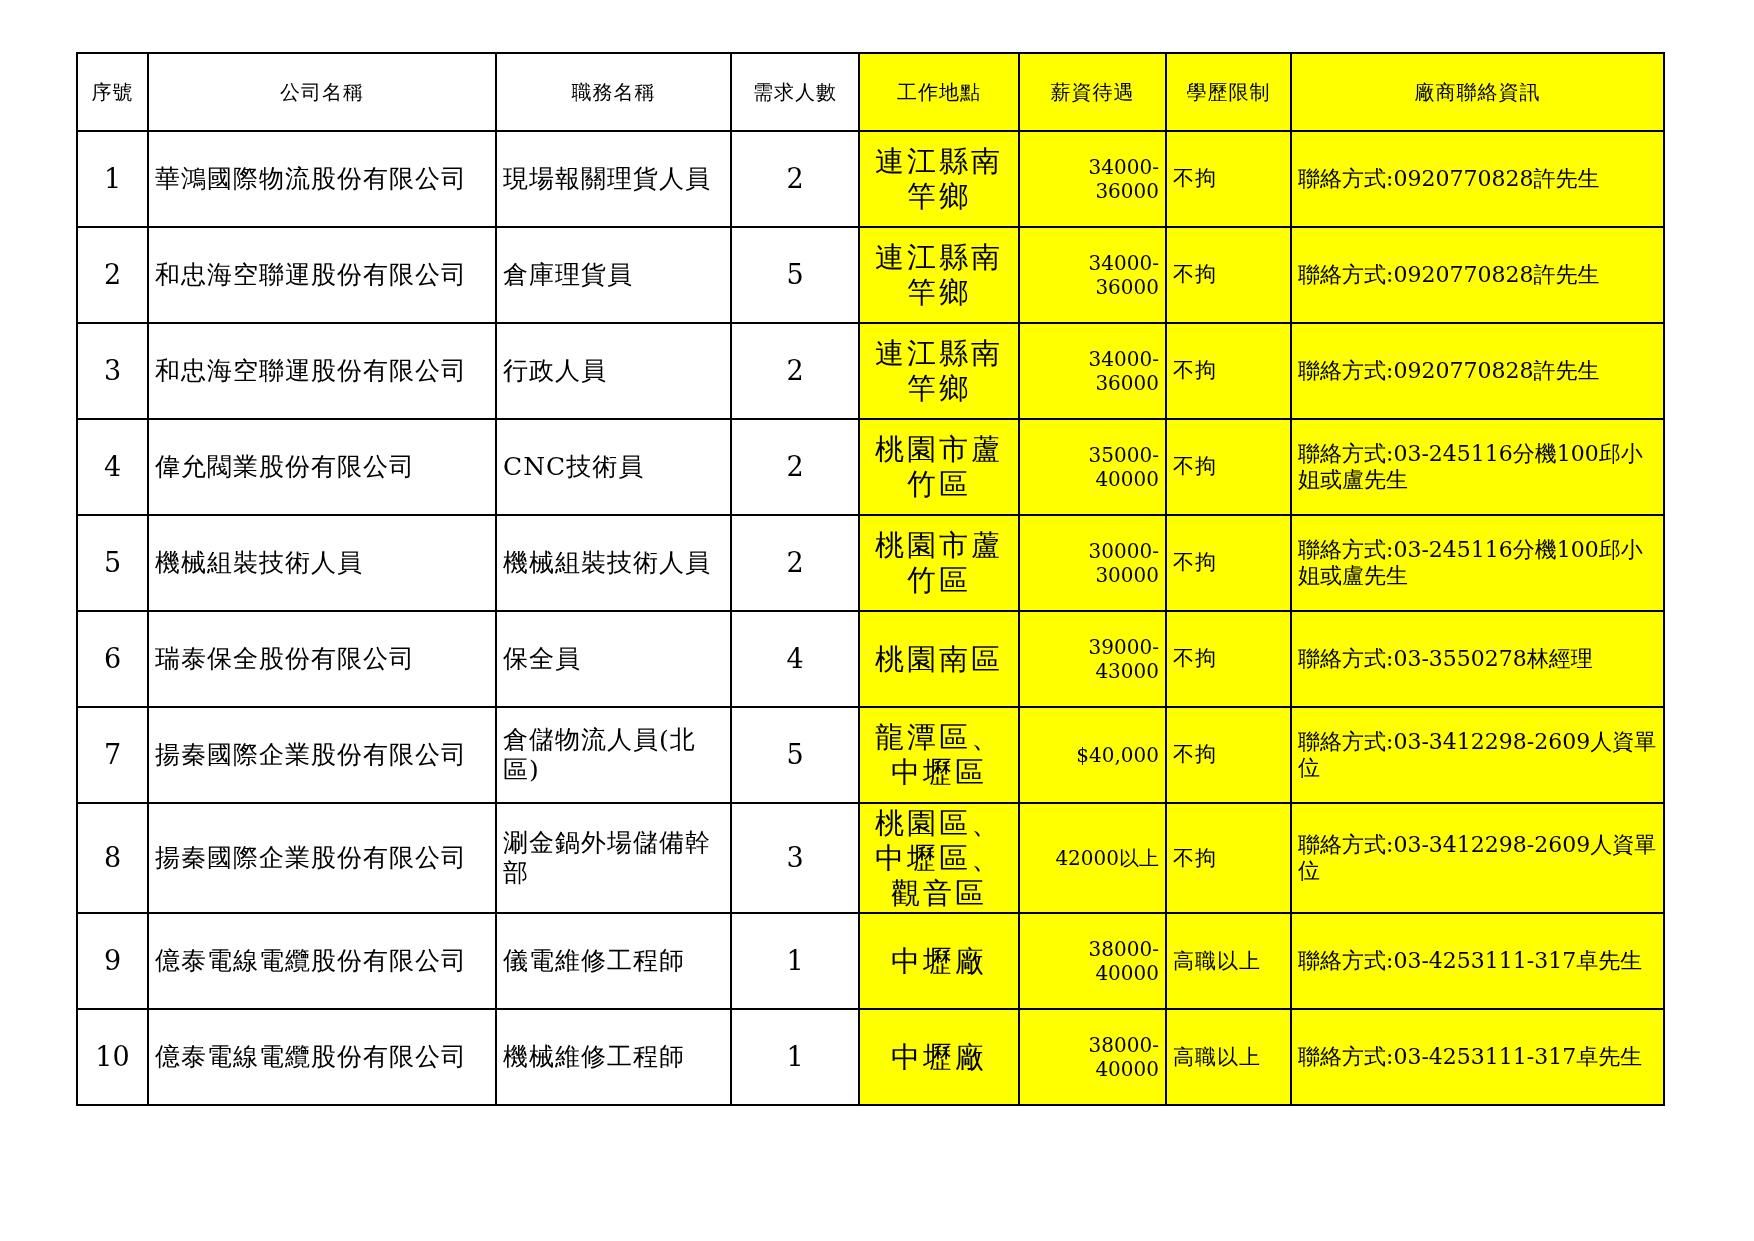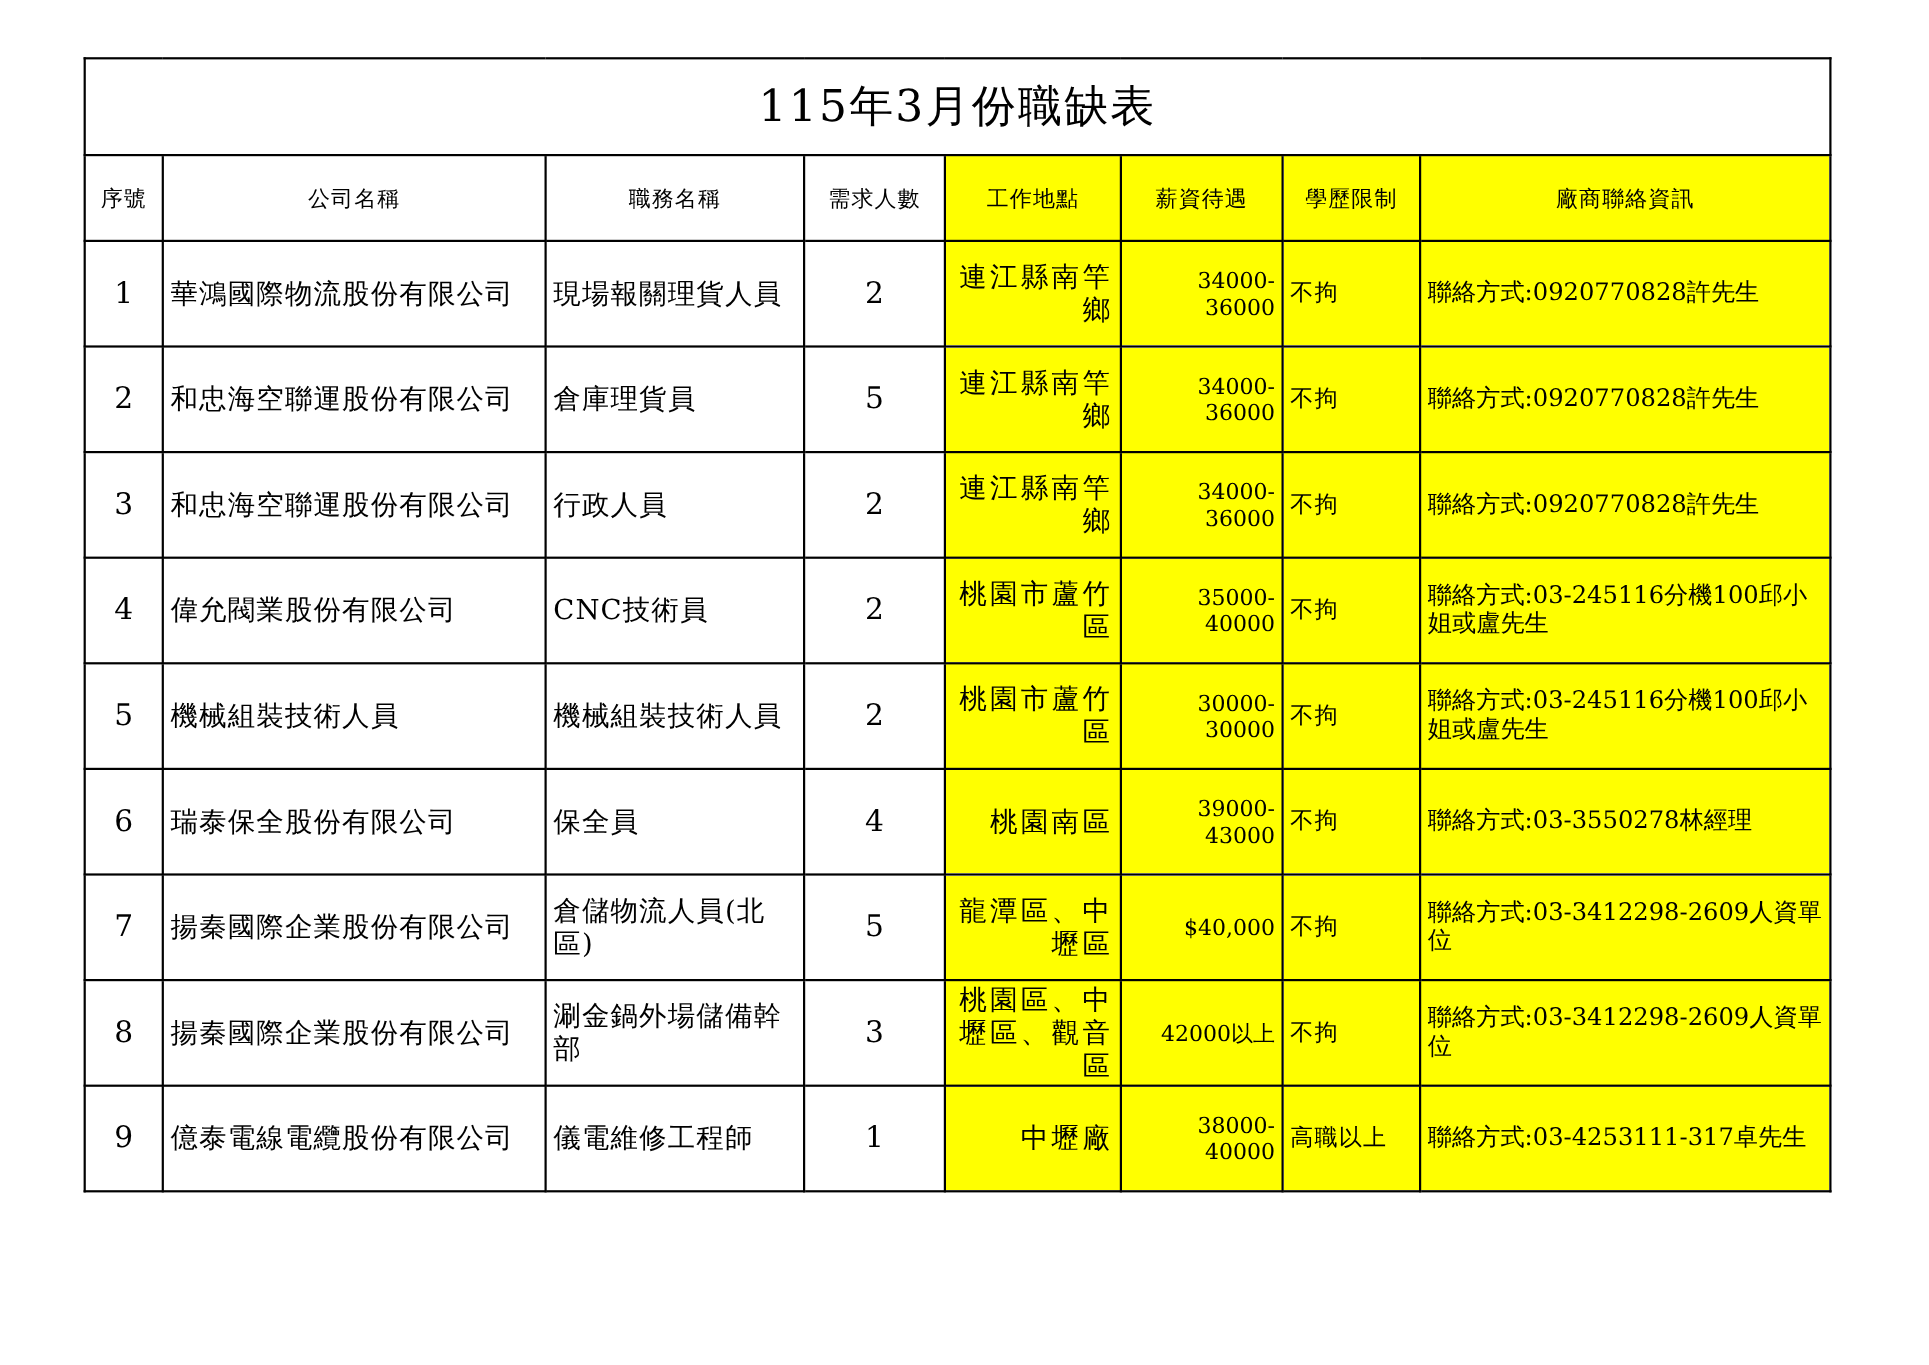--- a/index.html
+++ b/index.html
@@ -48,44 +48,41 @@
     letter-spacing: 1px;
     background: #ffffff;
   }
   .header-row th.hl { background: var(--hl); }
   .hl { background: var(--hl); }
 
   .c-no      { text-align: center; font-size: 27px; }
   .c-company { text-align: left;   font-size: 25px; letter-spacing: 1px; }
   .c-job     { text-align: left;   font-size: 25px; letter-spacing: 1px; }
   .c-count   { text-align: center; font-size: 27px; }
-  .c-loc     { text-align: right;   font-size: 25px; letter-spacing: 3px; margin-top: 40px; }
+  .c-loc     { text-align: center;   font-size: 29px; letter-spacing: 3px; margin-top: 40px; }
   .c-salary  { text-align: right;   font-size: 20px; letter-spacing: 0; }
   .c-edu     { text-align: left;   font-size: 21px; letter-spacing: 1px; }
   .c-contact { text-align: left;   font-size: 22px; letter-spacing: 0; }
 </style>
 </head>
 <body>
 
 <div class="sheet">
   <table class="vacancy">
     <colgroup>
       <col style="width:71px">
       <col style="width:348px">
       <col style="width:235px">
       <col style="width:128px">
       <col style="width:160px">
       <col style="width:147px">
       <col style="width:125px">
       <col style="width:373px">
     </colgroup>
     <tbody>
-      <tr class="title-row">
-        <td class="title-cell" colspan="8">115年3月份職缺表</td>
-      </tr>
       <tr class="header-row">
         <th>序號</th>
         <th>公司名稱</th>
         <th>職務名稱</th>
         <th>需求人數</th>
         <th class="hl">工作地點</th>
         <th class="hl">薪資待遇</th>
         <th class="hl">學歷限制</th>
         <th class="hl">廠商聯絡資訊</th>
       </tr>
@@ -172,15 +169,25 @@
         <tr class="data-row">
     <td class="c-no">9</td>
     <td class="c-company">億泰電線電纜股份有限公司</td>
     <td class="c-job">儀電維修工程師</td>
     <td class="c-count">1</td>
     <td class="c-loc hl">中壢廠</td>
     <td class="c-salary hl">38000-40000</td>
     <td class="c-edu hl">高職以上</td>
     <td class="c-contact hl">聯絡方式:03-4253111-317卓先生</td>
   </tr>
+        <tr class="data-row">
+    <td class="c-no">10</td>
+    <td class="c-company">億泰電線電纜股份有限公司</td>
+    <td class="c-job">機械維修工程師</td>
+    <td class="c-count">1</td>
+    <td class="c-loc hl">中壢廠</td>
+    <td class="c-salary hl">38000-40000</td>
+    <td class="c-edu hl">高職以上</td>
+    <td class="c-contact hl">聯絡方式:03-4253111-317卓先生</td>
+  </tr>
       </tbody>
   </table>
 </div>
 
 </body></html>

